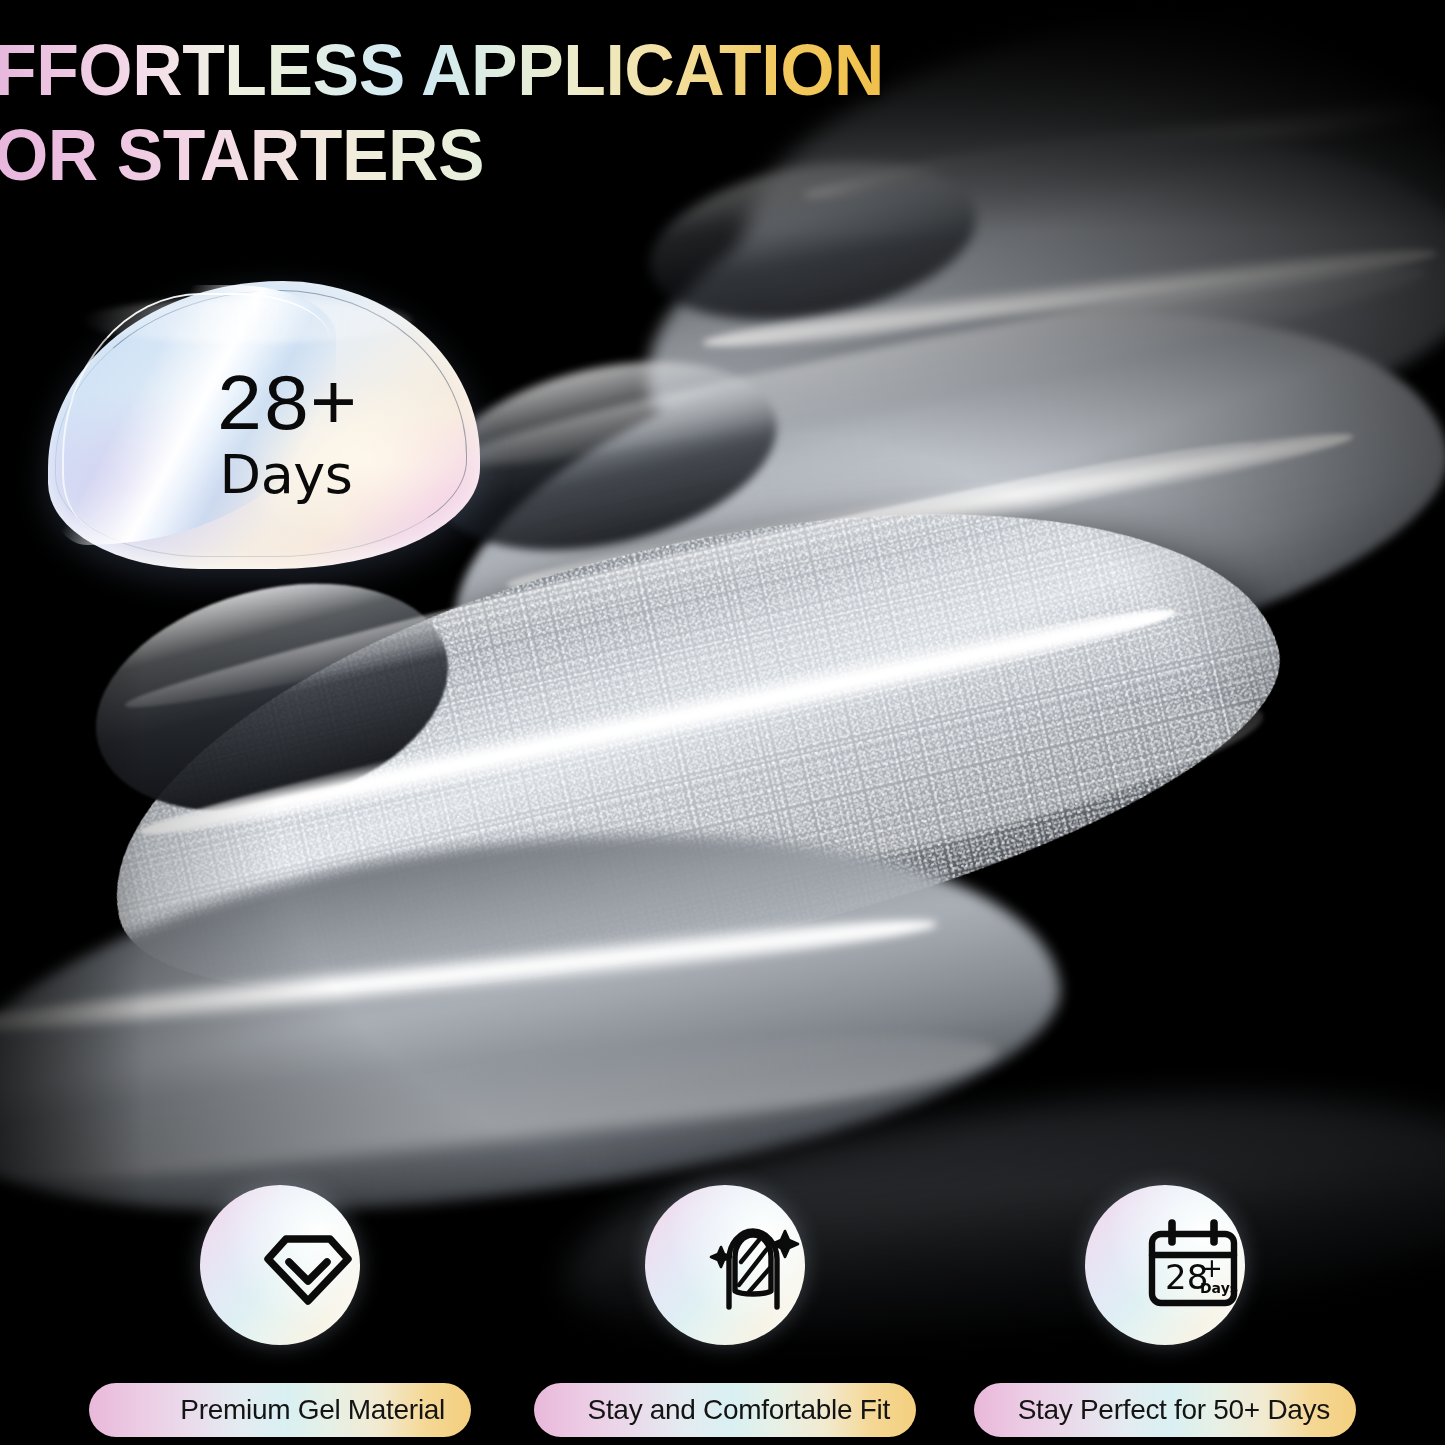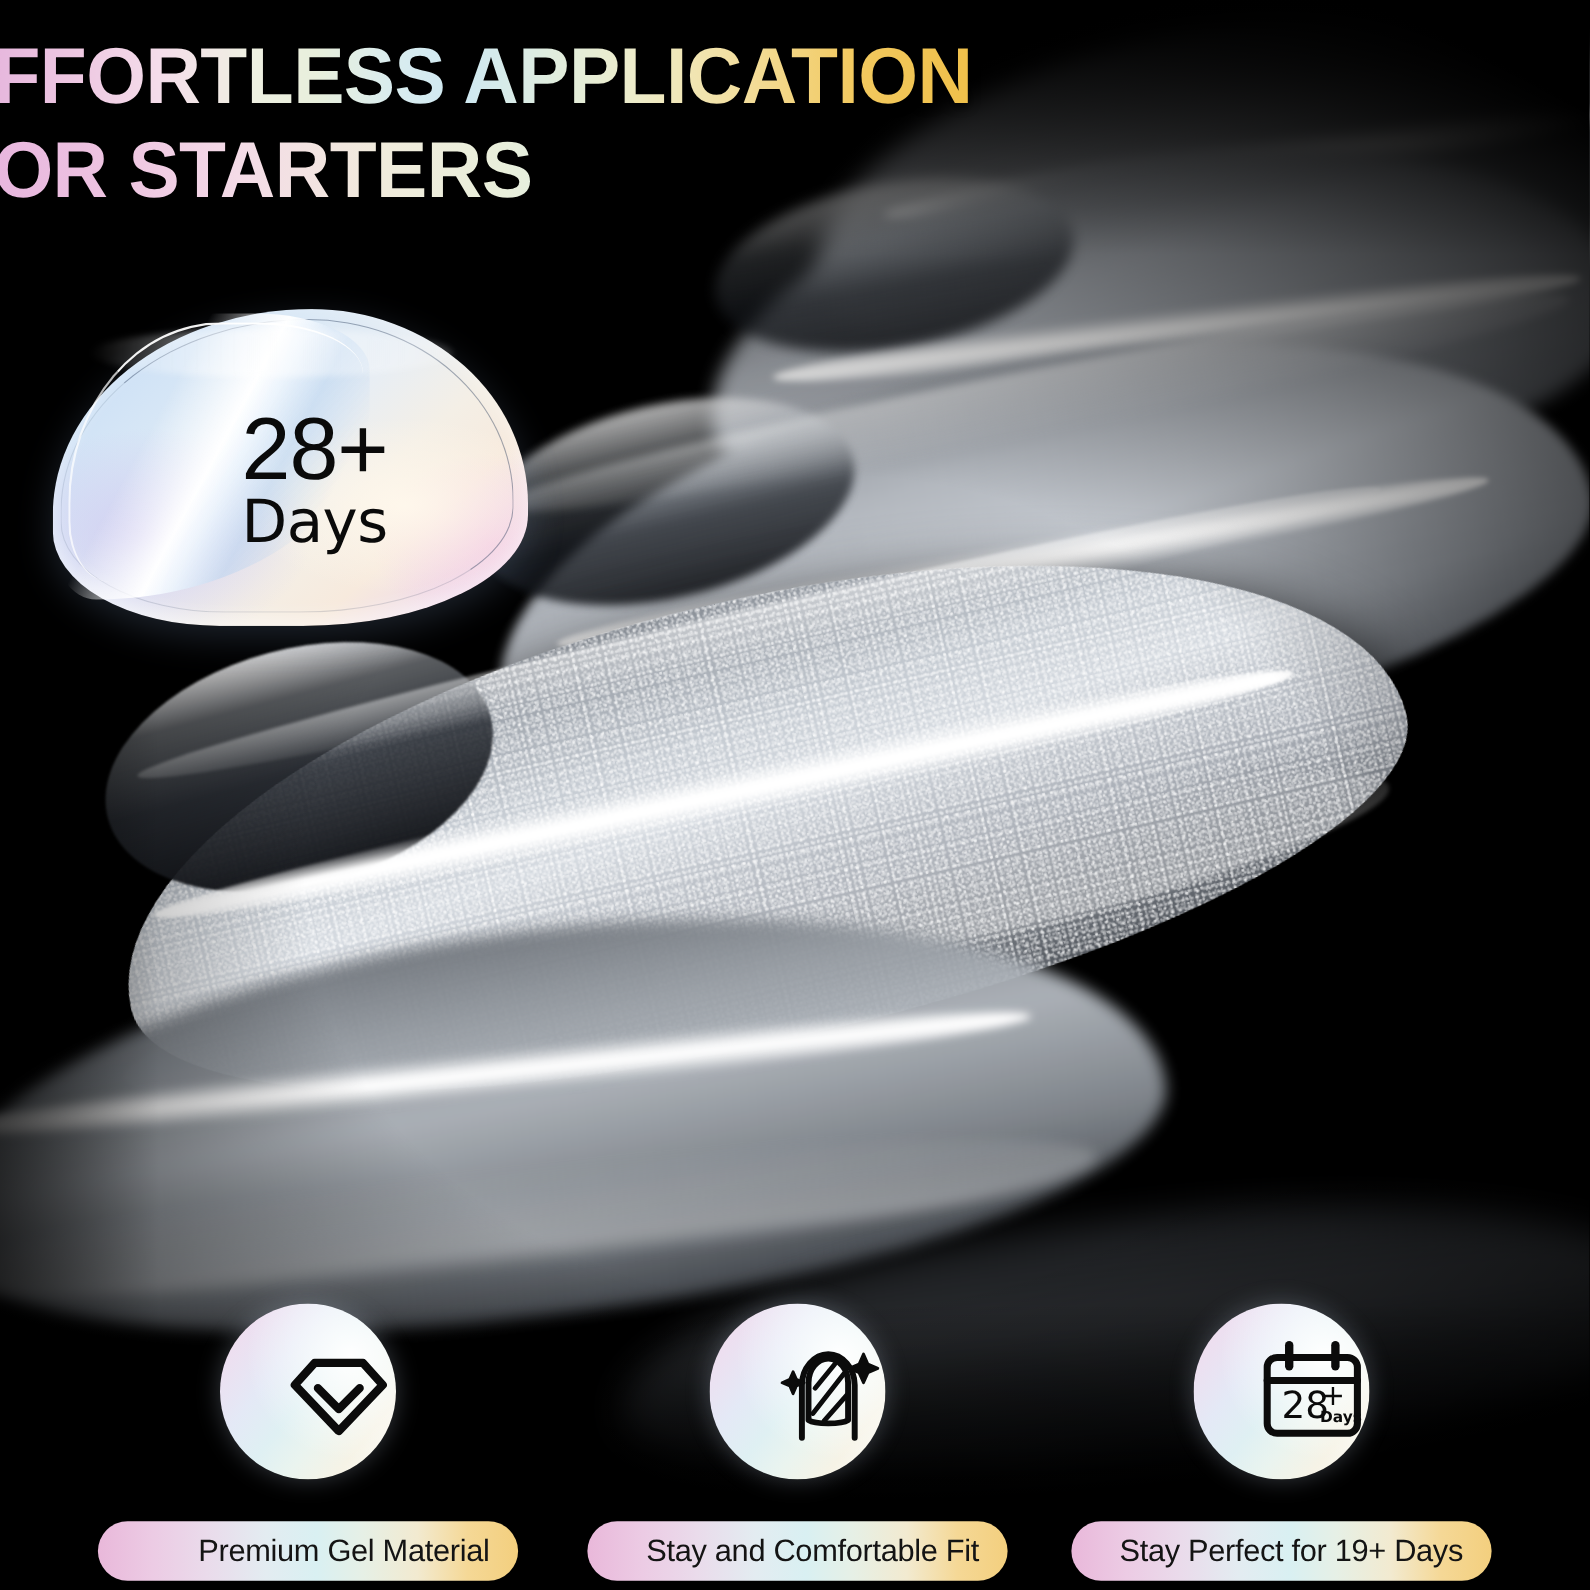--- a/index.html
+++ b/index.html
@@ -144,21 +144,21 @@
   }
   #holo-badge .badge-text {
     position:absolute; left:0; top:0; width:100%; height:100%;
     display:flex; flex-direction:column;
     align-items:center; justify-content:center;
     padding-left:44px; padding-top:22px;
     color:#0a0a0a;
   }
   #holo-badge .b-num {
     font-size:80px; font-weight:normal; line-height:.94;
-    letter-spacing:-1px; font-family:Liberation Sans, sans-serif;
+    letter-spacing:-1px; font-family:Liberation Mono, monospace;
   }
   #holo-badge .b-days {
     font-size:54px; font-weight:normal; line-height:1;
     margin-top:2px; letter-spacing:-0.5px;
     font-family:"DejaVu Sans", sans-serif;
   }
 
   
   #features { position:absolute; left:0; bottom:0; width:100%; height:250px; z-index:50; }
   .feature { position:absolute; bottom:0; width:400px; }
@@ -337,18 +337,18 @@
           <rect x="11" y="21" width="82" height="69" rx="9"></rect>
           <path d="M11 42 H93"></path>
           <path d="M31 10 V29" stroke-width="7.6"></path>
           <path d="M73 10 V29" stroke-width="7.6"></path>
           <text x="24" y="76" font-family="DejaVu Sans, sans-serif" font-size="34" fill="#0b0b0b" stroke="none">28</text>
           <text x="60" y="64" font-family="DejaVu Sans, sans-serif" font-size="26" fill="#0b0b0b" stroke="none">+</text>
           <text x="59" y="80" font-family="DejaVu Sans, sans-serif" font-size="14" font-weight="bold" fill="#0b0b0b" stroke="none">Days</text>
         </svg>
       </div>
       <div class="pill">
-        <span>Stay Perfect for 19+ Days</span>
+        <span>Stay Perfect for 50+ Days</span>
       </div>
     </div>
   </div>
 
 </div>
 
 </body></html>

